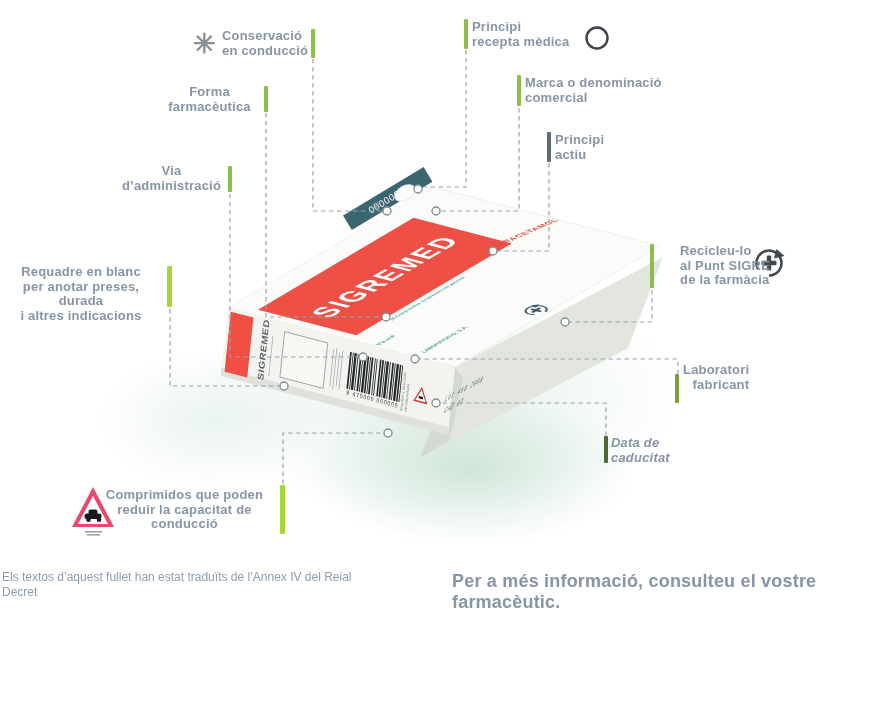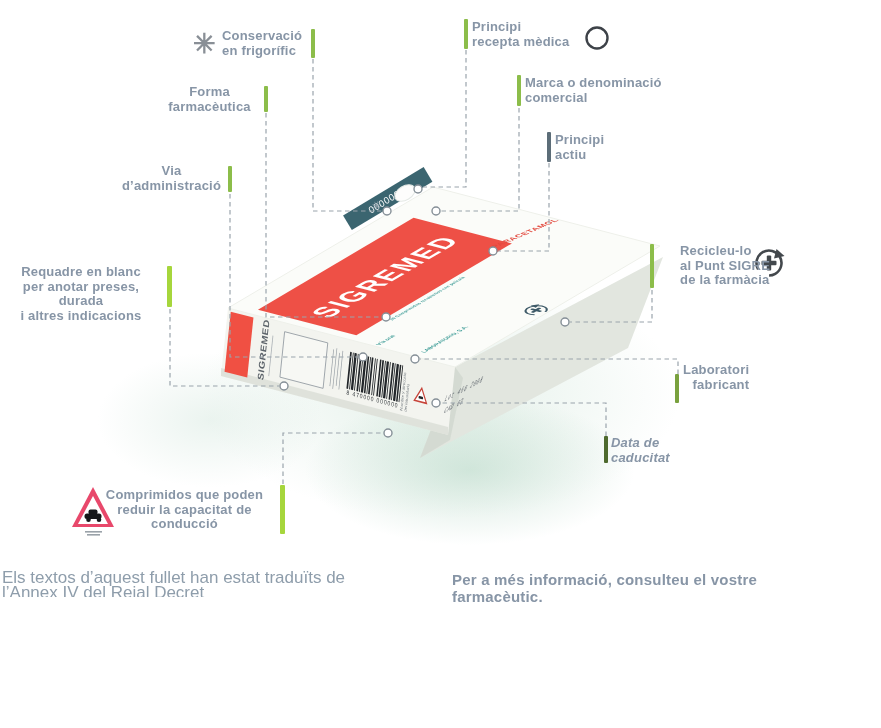--- a/index.html
+++ b/index.html
@@ -21,23 +21,23 @@
     line-height:14.5px;letter-spacing:0.2px;white-space:pre-line;
   }
   .label.r{text-align:center;}
   .bar{position:absolute;width:4px;border-radius:1px;}
   .bar.green{background:#8cbd4a;}
   .bar.lime{background:#a6d63c;width:5px;}
   .bar.olive{background:#4e6a2e;}
   .bar.slate{background:#5c6d78;}
   .bar.dgreen{background:#79a13e;}
   #footer-left{position:absolute;left:2px;top:570px;width:370px;height:27px;overflow:hidden;
-    color:#8e9dab;font-size:17px;line-height:15px;}
+    color:#8e9dab;font-size:12px;line-height:15px;}
   #footer-right{position:absolute;left:452px;top:571px;width:400px;
-    color:#8795a6;font-size:15px;font-weight:bold;letter-spacing:0.2px;}
+    color:#8795a6;font-size:18px;font-weight:bold;letter-spacing:0.2px;}
   .snow{position:absolute;left:193px;top:28px;font-size:27px;color:#898f96;font-weight:bold;}
 </style>
 </head>
 <body>
 
 <div class="glow" id="glow1"></div>
 <div class="glow" id="glow2"></div>
 <div class="glow" id="glow3"></div>
 
 <svg width="881" height="728" viewBox="0 0 881 728">
@@ -142,21 +142,21 @@
     <circle cx="16.5" cy="32.8" r="2.3" fill="#16181a"></circle>
     <circle cx="27" cy="32.8" r="2.3" fill="#16181a"></circle>
     <rect x="13" y="44" width="17" height="1.6" fill="#9aa2a9"></rect>
     <rect x="15" y="47" width="13" height="1.6" fill="#9aa2a9"></rect>
   </g>
 </svg>
 
 <span class="snow">✳</span>
 
 <div class="label" style="left:222px;top:29px;">Conservació
-en frigorífic</div>
+en conducció</div>
 <div class="bar green" style="left:311px;top:29px;height:29px;"></div>
 
 <div class="label r" style="left:160px;top:85px;width:99px;">Forma
 farmacèutica</div>
 <div class="bar green" style="left:264px;top:86px;height:26px;"></div>
 
 <div class="label" style="left:472px;top:20px;">Principi
 recepta mèdica</div>
 <div class="bar green" style="left:464px;top:19px;height:30px;"></div>
 

